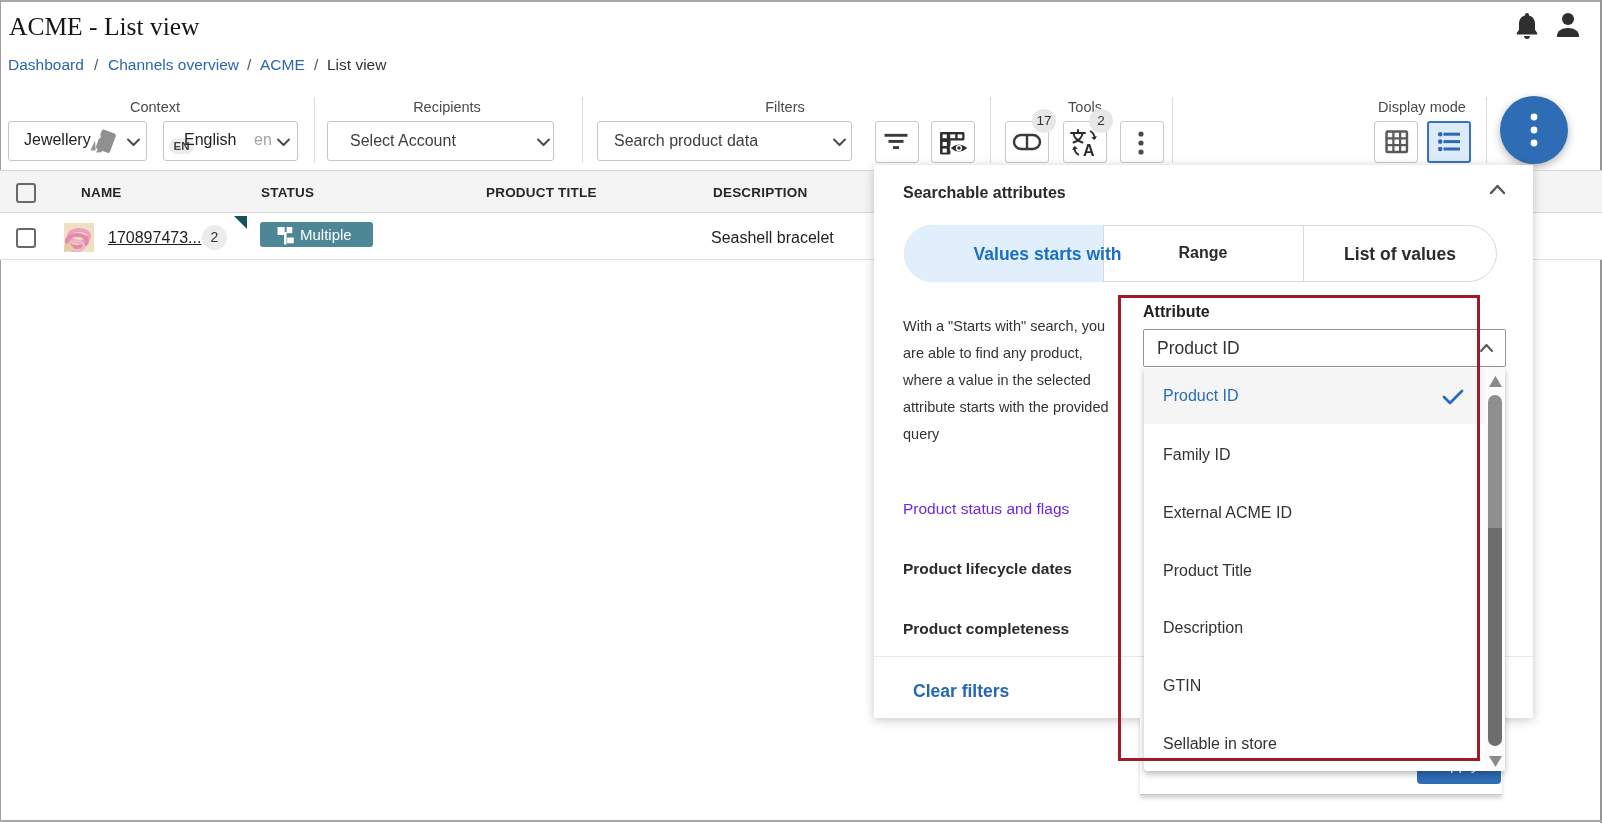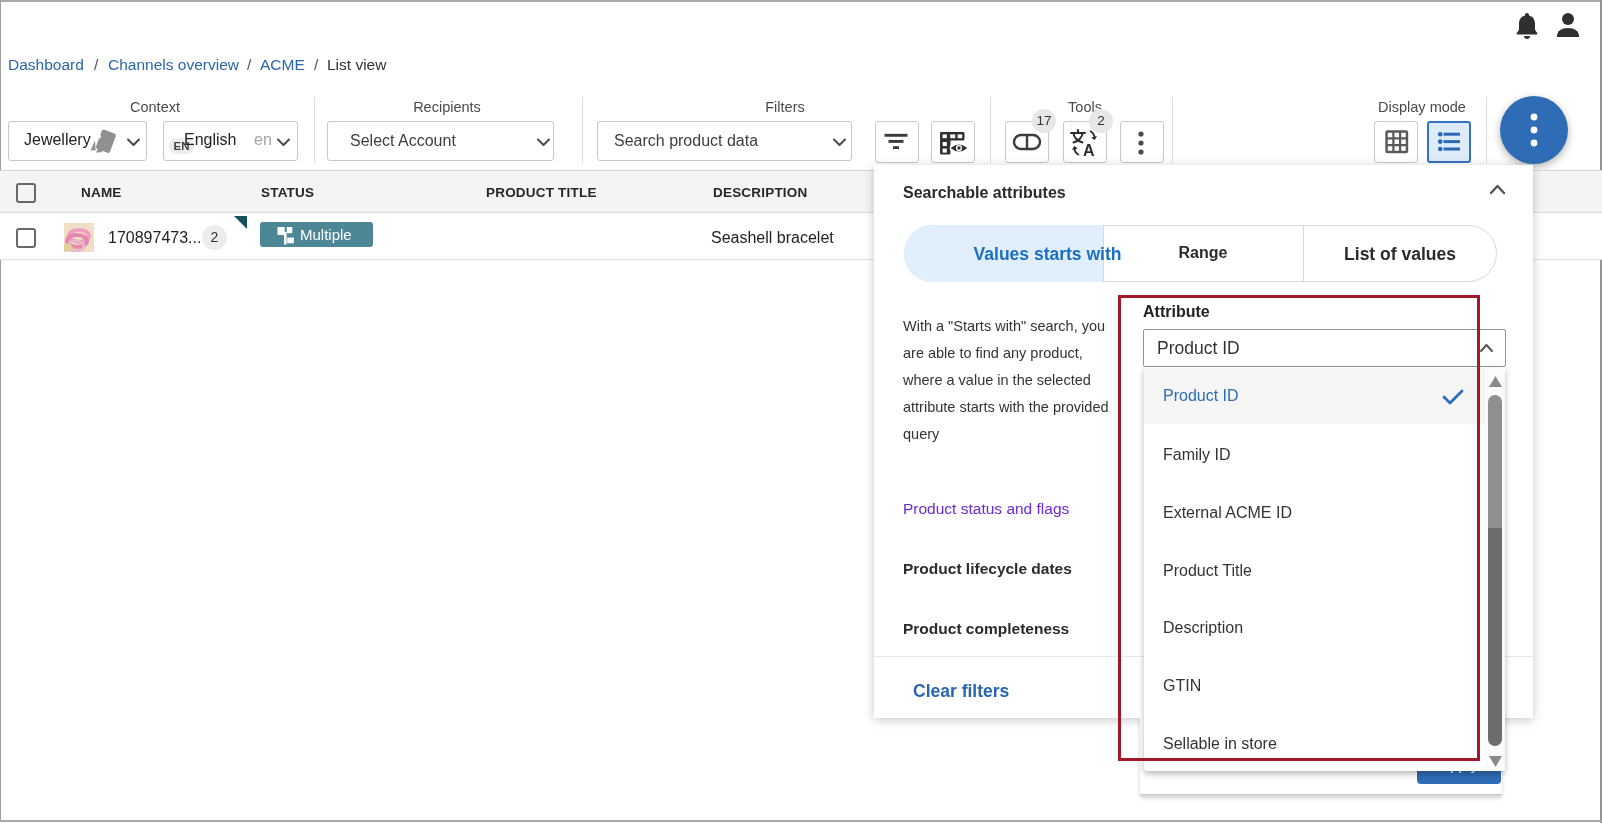--- a/index.html
+++ b/index.html
@@ -14,20 +14,21 @@
   .chev{stroke:#4a4a4a;stroke-width:2;fill:none;stroke-linecap:round;stroke-linejoin:round;}
 </style>
 </head>
 <body>
 <div id="page">
 
   <div class="abs" style="left:0;top:0;width:1602px;height:2px;background:#a9a9a9;"></div>
   <div class="abs" style="left:0;top:0;width:1px;height:820px;background:#9e9e9e;"></div>
   <div class="abs" style="left:1600px;top:0;width:2px;height:823px;background:#949494;"></div>
 
+  <div class="abs" style="left:9px;top:12px;font-family:'Liberation Serif',serif;font-size:25.5px;color:#161616;">ACME - List view</div>
   <div class="abs" style="left:8px;top:56px;font-size:15.5px;color:#2a65ae;">Dashboard</div>
   <div class="abs" style="left:94px;top:56px;font-size:15.5px;color:#555;">/</div>
   <div class="abs" style="left:108px;top:56px;font-size:15.5px;color:#2a65ae;">Channels overview</div>
   <div class="abs" style="left:247px;top:56px;font-size:15.5px;color:#555;">/</div>
   <div class="abs" style="left:260px;top:56px;font-size:15.5px;color:#2a65ae;">ACME</div>
   <div class="abs" style="left:314px;top:56px;font-size:15.5px;color:#555;">/</div>
   <div class="abs" style="left:327px;top:56px;font-size:15.5px;color:#333;">List view</div>
 
   <svg class="abs" style="left:1512px;top:10px;" width="30" height="32" viewBox="0 0 30 32">
     <path d="M15 3 c1.2 0 2 .8 2 2 v.6 c3.6 .9 6 4 6 7.9 v6.2 l2.2 3.2 c.4 .7 0 1.6 -.9 1.6 H5.7 c-.9 0 -1.3 -.9 -.9 -1.6 L7 19.7 v-6.2 c0-3.9 2.4-7 6-7.9 V5 c0-1.2 .8-2 2-2 z" fill="#2f2f2f"></path>
@@ -171,21 +172,21 @@
 
   <div class="abs" style="left:0px;top:213px;width:1602px;height:47px;background:#fff;border-bottom:1px solid #e0e0e0;box-sizing:border-box;"></div>
   <div class="abs" style="left:16px;top:228px;width:20px;height:20px;border:2px solid #696969;border-radius:3px;box-sizing:border-box;"></div>
   <svg class="abs" style="left:64px;top:223px;" width="30" height="29" viewBox="0 0 30 29">
     <rect width="30" height="29" fill="#f0dfc5"></rect>
     <ellipse cx="15" cy="13" rx="10" ry="6" fill="none" stroke="#ef9fc0" stroke-width="4"></ellipse>
     <ellipse cx="13" cy="18" rx="10" ry="6" fill="none" stroke="#e887ae" stroke-width="4"></ellipse>
     <ellipse cx="12" cy="23" rx="8" ry="5" fill="none" stroke="#e8b8c6" stroke-width="3"></ellipse>
     <path d="M0 22 q6 -4 10 4 l-10 3 z" fill="#e3cf9e"></path>
   </svg>
-  <div class="abs" style="left:108px;top:229px;font-size:16px;color:#222;">170897473...</div>
+  <div class="abs" style="left:108px;top:229px;font-size:16px;color:#222;text-decoration:underline;">170897473...</div>
   <div class="abs" style="left:202px;top:225px;width:25px;height:25px;border-radius:50%;background:#ececec;color:#333;font-size:14px;line-height:25px;text-align:center;">2</div>
   <svg class="abs" style="left:233.5px;top:215.5px;" width="13.5" height="13.5" viewBox="0 0 13.5 13.5">
       <path d="M0 0 L13.5 0 L13.5 13.5 z" fill="#15505f"></path>
     </svg>
   <div class="abs" style="left:260px;top:222px;width:113px;height:25px;background:#4d8695;border-radius:3px;"></div>
   <svg class="abs" style="left:276px;top:226px;" width="20" height="20" viewBox="0 0 20 20">
     <rect x="1.5" y="1" width="7.2" height="8" fill="#fff"></rect>
     <rect x="10.7" y="1" width="5.6" height="6.2" fill="#fff"></rect>
     <rect x="8" y="6" width="2.6" height="12.5" fill="#fff"></rect>
     <rect x="11.2" y="11.5" width="6.6" height="5.8" fill="#fff"></rect>

